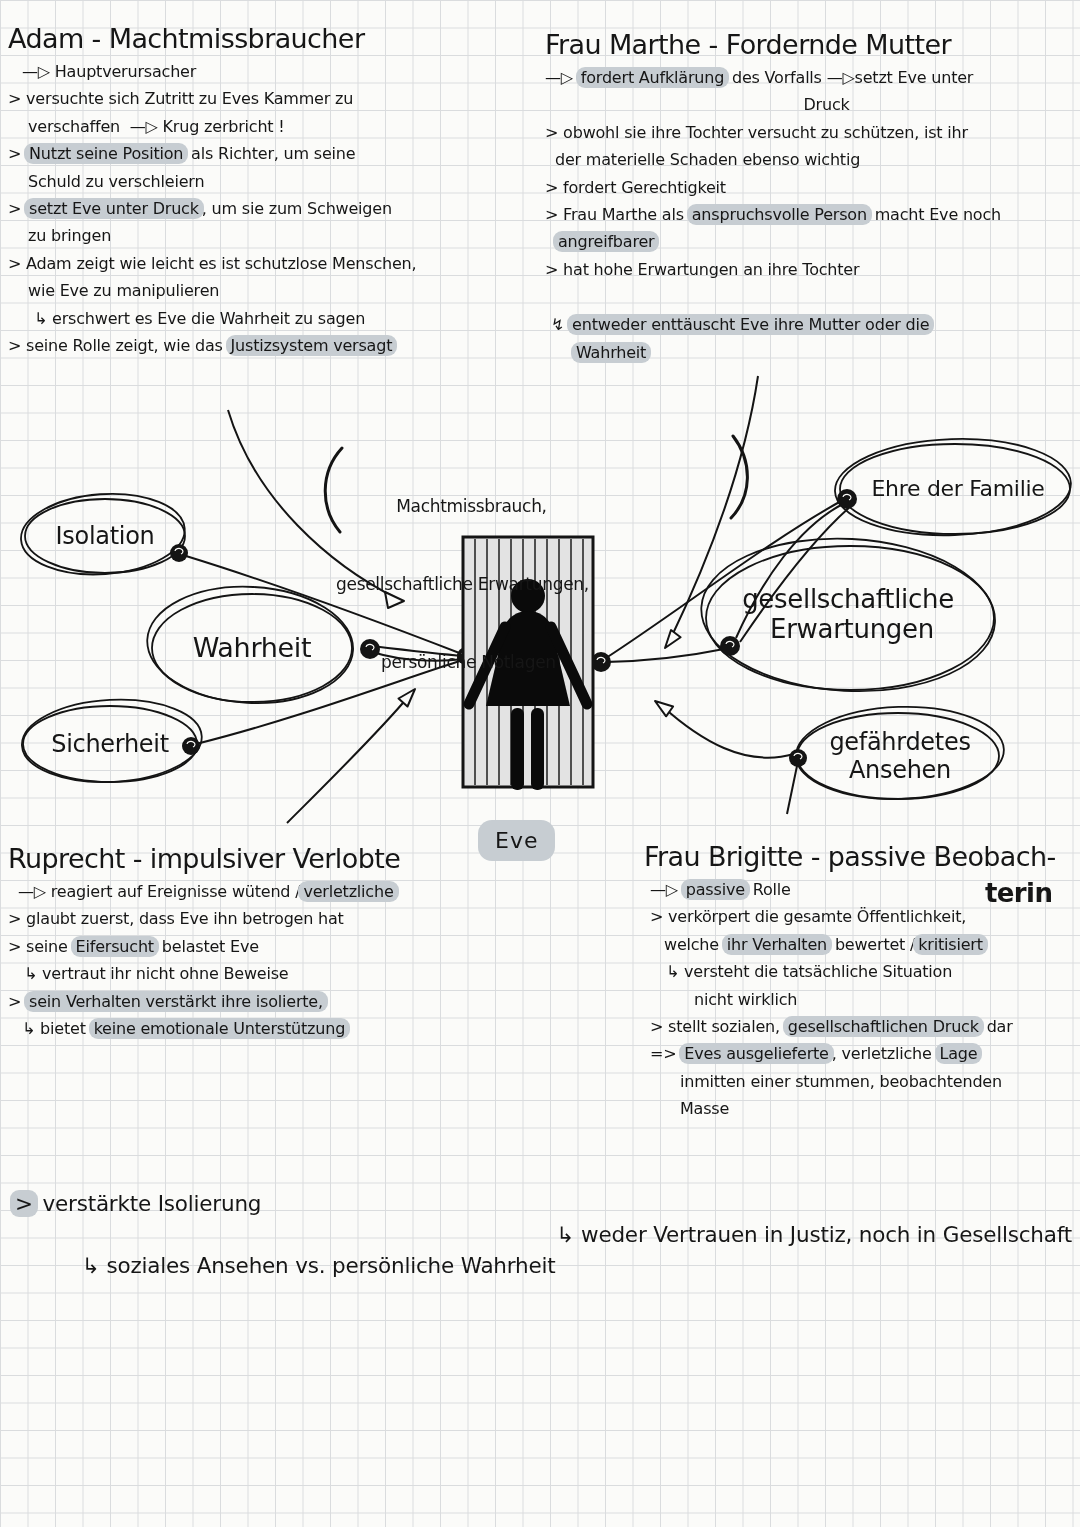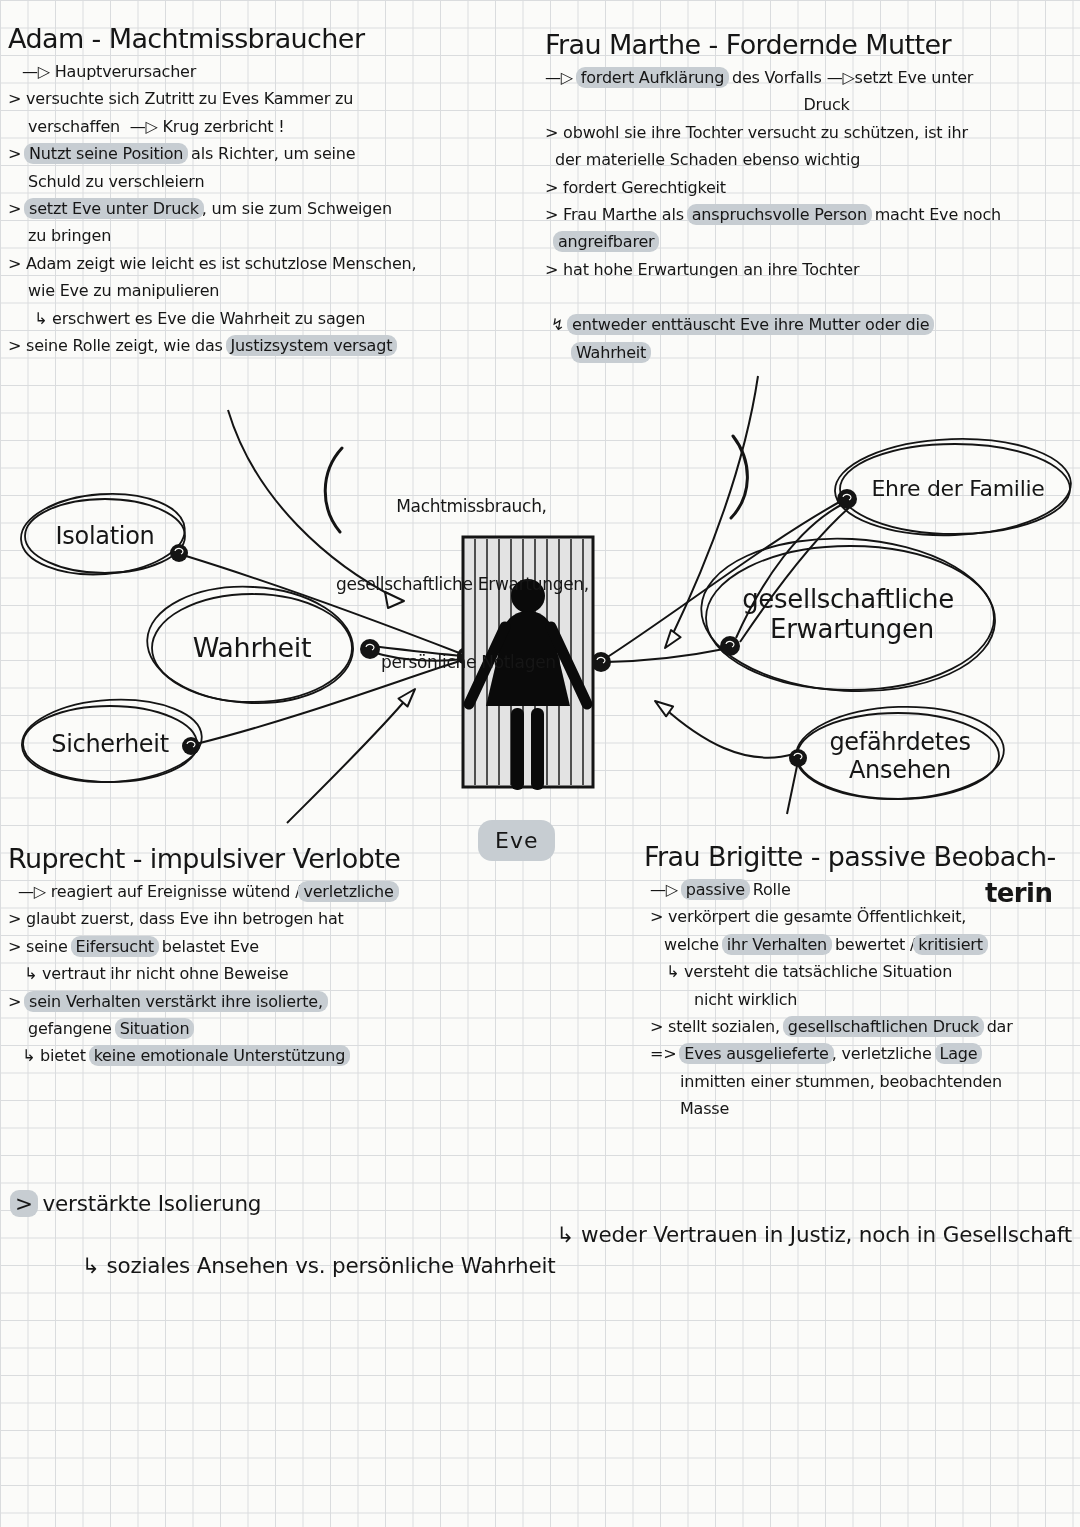--- a/index.html
+++ b/index.html
@@ -189,21 +189,20 @@
   </div>
 
   <div class="block" style="left:8px;top:840px;width:535px;">
     <div class="btitle">Ruprecht - impulsiver Verlobte</div>
     <div>
         <div class="nline" style="padding-left: 10px;"><span>—▷ reagiert auf Ereignisse wütend /</span><span class="hl">verletzliche</span></div>
         <div class="nline"><span>&gt; glaubt zuerst, dass Eve ihn betrogen hat</span></div>
         <div class="nline"><span>&gt; seine </span><span class="hl">Eifersucht</span><span> belastet Eve</span></div>
         <div class="nline" style="padding-left: 16px;"><span>↳ vertraut ihr nicht ohne Beweise</span></div>
         <div class="nline"><span>&gt; </span><span class="hl">sein Verhalten verstärkt ihre isolierte,</span></div>
-        <div class="nline" style="padding-left: 20px;"><span>gefangene </span><span class="hl">Situation</span></div>
         <div class="nline" style="padding-left: 14px;"><span>↳ bietet </span><span class="hl">keine emotionale Unterstützung</span></div>
       </div>
   </div>
 
   <div class="block" style="left:628px;top:838px;width:455px;">
     <div class="btitle" style="padding-left:16px;">Frau Brigitte - passive Beobach-</div>
     <div class="t2">terin</div>
     <div style="margin-left:22px;">
         <div class="nline"><span>—▷ </span><span class="hl">passive</span><span> Rolle</span></div>
         <div class="nline"><span>&gt; verkörpert die gesamte Öffentlichkeit,</span></div>

